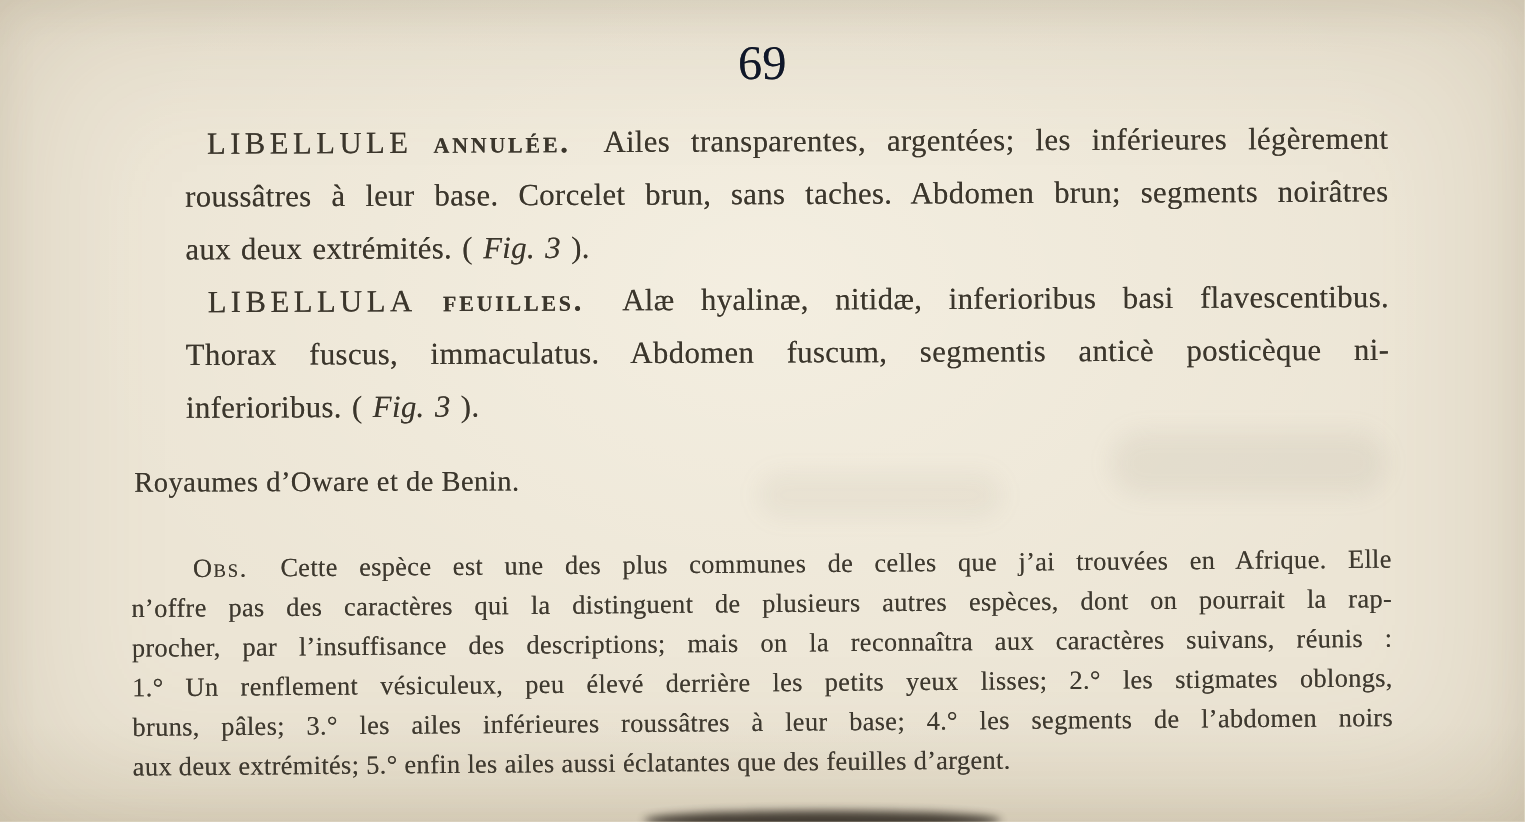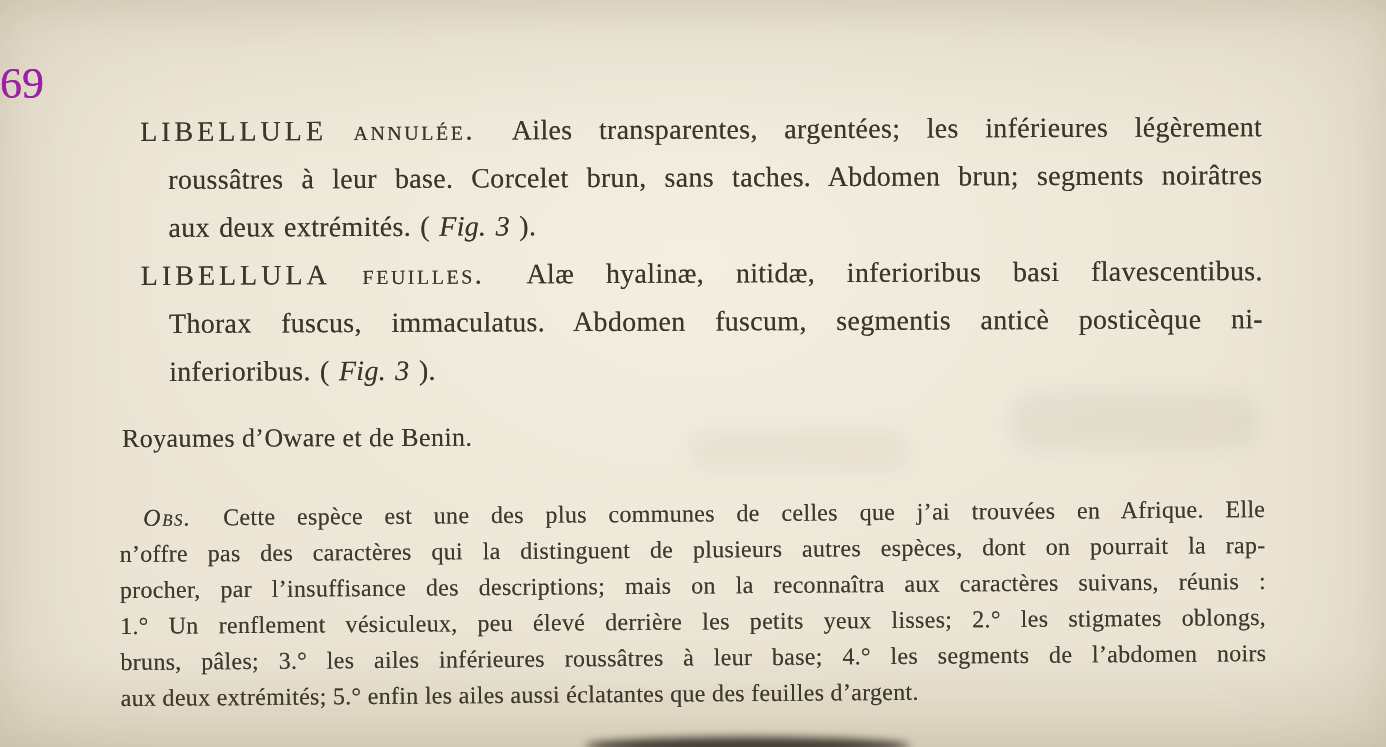--- a/index.html
+++ b/index.html
@@ -23,46 +23,47 @@
       linear-gradient(180deg, #e7e0cf 0%, #ece5d5 6%, #ece5d5 88%, #e3dbc8 100%);
   }
   .vignette {
     position: absolute;
     inset: 0;
     box-shadow: inset 0 0 150px rgba(128,108,78,0.22), inset 0 0 35px rgba(128,108,78,0.10);
     pointer-events: none;
   }
   .page-number {
     position: absolute;
-    top: 58px;
+    top: 32px;
     left: 0;
     width: 100%;
+    text-align: center;
     font-size: 44px;
-    color: #a21caf;
+    color: #0f172a;
     text-shadow: 0 0 0.6px rgba(58,53,43,0.8);
   }
   .entries {
     position: absolute;
     left: 140px;
     top: 108px;
     width: 1122px;
     font-size: 28px;
     line-height: 48px;
     letter-spacing: 0.3px;
     word-spacing: 2px;
     transform: rotate(-0.25deg);
     transform-origin: 0 0;
     color: #3b362c;
     text-shadow: 0 0 0.6px rgba(59,54,44,0.75);
   }
   .tline { text-align: left; }
   .tline.fill { text-align: justify; text-align-last: justify; }
   .tline.indent { padding-left: 28px; }
-  .genus { letter-spacing: 4px; }
-  .species { font-variant: small-caps; letter-spacing: 2.5px; margin-right: 12px; }
+  .genus { letter-spacing: 4px; margin-left: 48px; }
+  .species { font-variant: small-caps; letter-spacing: 2.5px; margin-right: 12px; font-weight: bold; }
   .it { font-style: italic; }
   .locality {
     position: absolute;
     left: 122px;
     top: 424px;
     font-size: 26px;
     letter-spacing: 0.4px;
     transform: rotate(-0.2deg);
     transform-origin: 0 0;
     color: #3b362c;
@@ -76,24 +77,23 @@
     font-size: 24px;
     line-height: 36px;
     letter-spacing: 0.3px;
     transform: rotate(-0.45deg);
     transform-origin: 0 50%;
     color: #3e392f;
     text-shadow: 0 0 0.5px rgba(62,57,47,0.7);
   }
   .obs .tline.fill { text-align: justify; text-align-last: justify; }
   .obs-label {
-    font-style: italic;
     font-variant: small-caps;
     letter-spacing: 1.5px;
-    margin-left: 24px;
+    margin-left: 56px;
     margin-right: 10px;
   }
   .smudge-bottom {
     position: absolute;
     left: 585px;
     top: 737px;
     width: 325px;
     height: 18px;
     background: #2c261f;
     border-radius: 50%;

